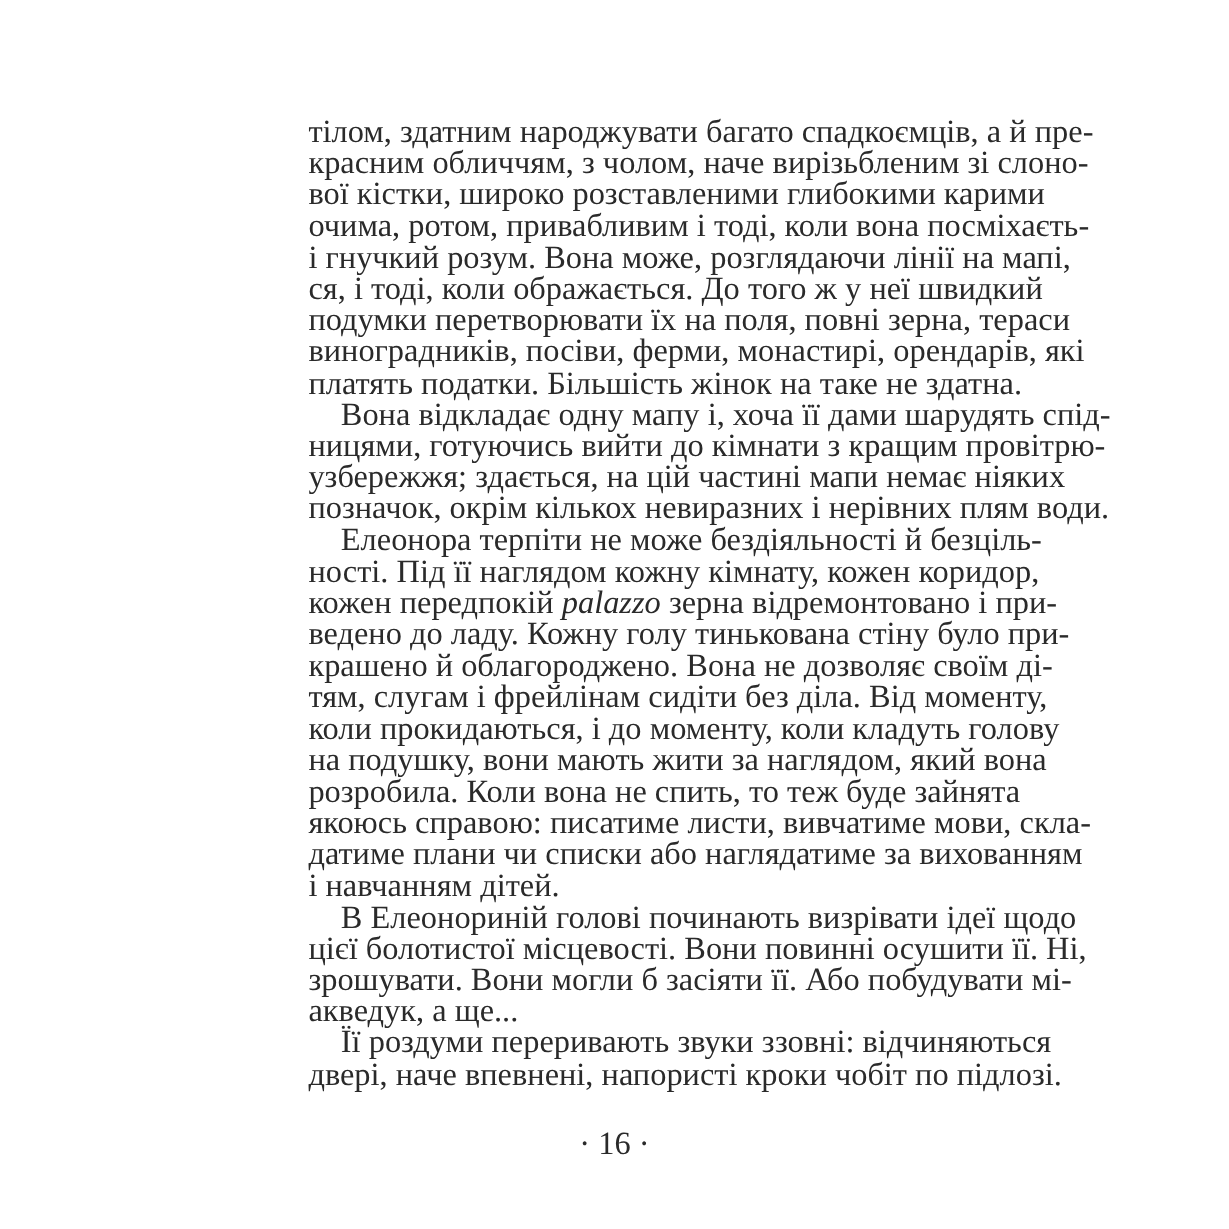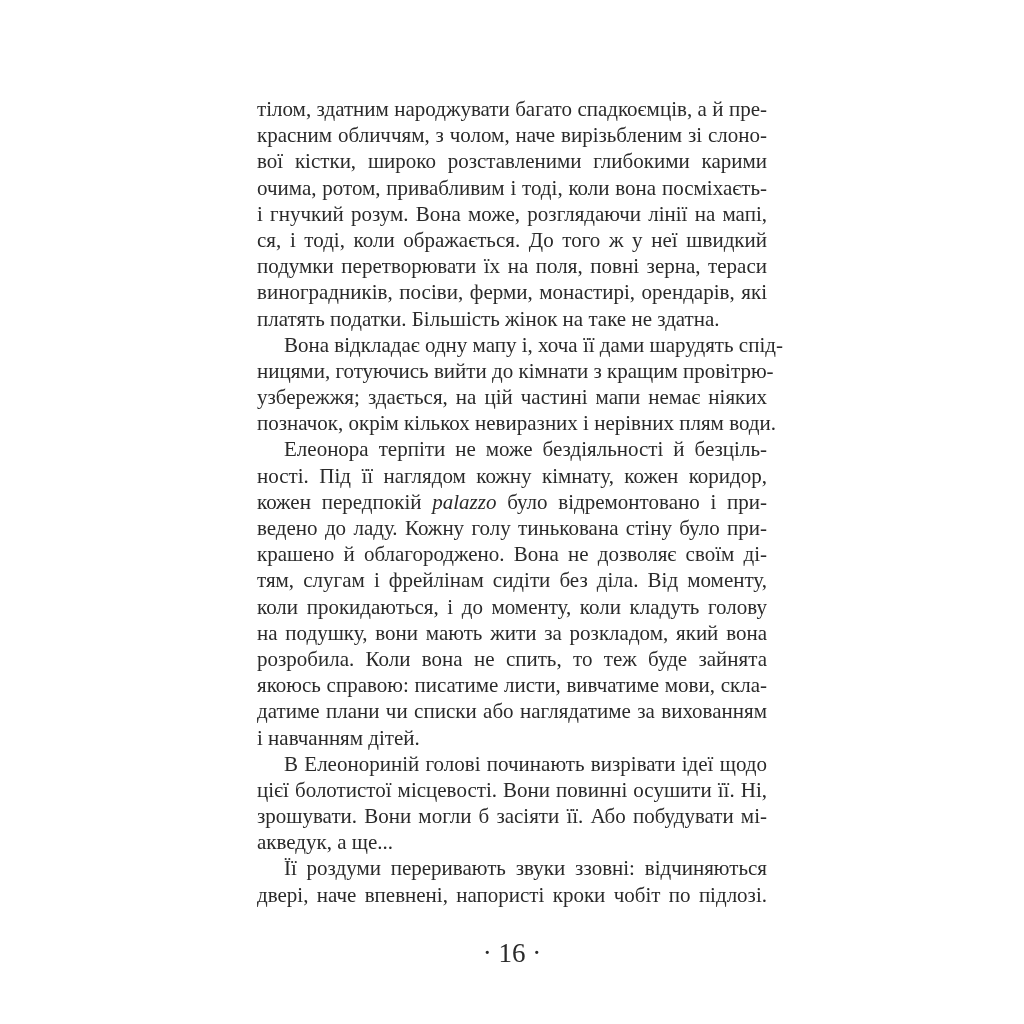--- a/index.html
+++ b/index.html
@@ -19,21 +19,21 @@
       width: 1024px;
       height: 1024px;
       background: #ffffff;
     }
     .text-block {
       position: absolute;
       left: 257px;
       top: 96px;
       width: 510px;
       font-family: "Liberation Serif", "DejaVu Serif", serif;
-      font-size: 21px;
+      font-size: 27px;
       line-height: 26.2px;
       color: #2a2a2a;
     }
     .line {
       display: block;
       white-space: nowrap;
       height: 26.2px;
       text-align: justify;
       text-align-last: justify;
     }
@@ -73,26 +73,26 @@
     <span class="line">виноградників, посіви, ферми, монастирі, орендарів, які</span>
     <span class="line last">платять податки. Більшість жінок на таке не здатна.</span>
 
     <span class="line indent">Вона відкладає одну мапу і, хоча її дами шарудять спід-</span>
     <span class="line">ницями, готуючись вийти до кімнати з кращим провітрю-</span>
     <span class="line">узбережжя; здається, на цій частині мапи немає ніяких</span>
     <span class="line">позначок, окрім кількох невиразних і нерівних плям води.</span>
 
     <span class="line indent">Елеонора терпіти не може бездіяльності й безціль-</span>
     <span class="line">ності. Під її наглядом кожну кімнату, кожен коридор,</span>
-    <span class="line"><span>кожен передпокій </span><em>palazzo</em><span> було відремонтовано і при-</span></span>
+    <span class="line"><span>кожен передпокій </span><em>palazzo</em><span> зерна відремонтовано і при-</span></span>
     <span class="line">ведено до ладу. Кожну голу тинькована стіну було при-</span>
     <span class="line">крашено й облагороджено. Вона не дозволяє своїм ді-</span>
     <span class="line">тям, слугам і фрейлінам сидіти без діла. Від моменту,</span>
     <span class="line">коли прокидаються, і до моменту, коли кладуть голову</span>
-    <span class="line">на подушку, вони мають жити за розкладом, який вона</span>
+    <span class="line">на подушку, вони мають жити за наглядом, який вона</span>
     <span class="line">розробила. Коли вона не спить, то теж буде зайнята</span>
     <span class="line">якоюсь справою: писатиме листи, вивчатиме мови, скла-</span>
     <span class="line">датиме плани чи списки або наглядатиме за вихованням</span>
     <span class="line last">і навчанням дітей.</span>
 
     <span class="line indent">В Елеонориній голові починають визрівати ідеї щодо</span>
     <span class="line">цієї болотистої місцевості. Вони повинні осушити її. Ні,</span>
     <span class="line">зрошувати. Вони могли б засіяти її. Або побудувати мі-</span>
     <span class="line last">акведук, а ще...</span>
 

